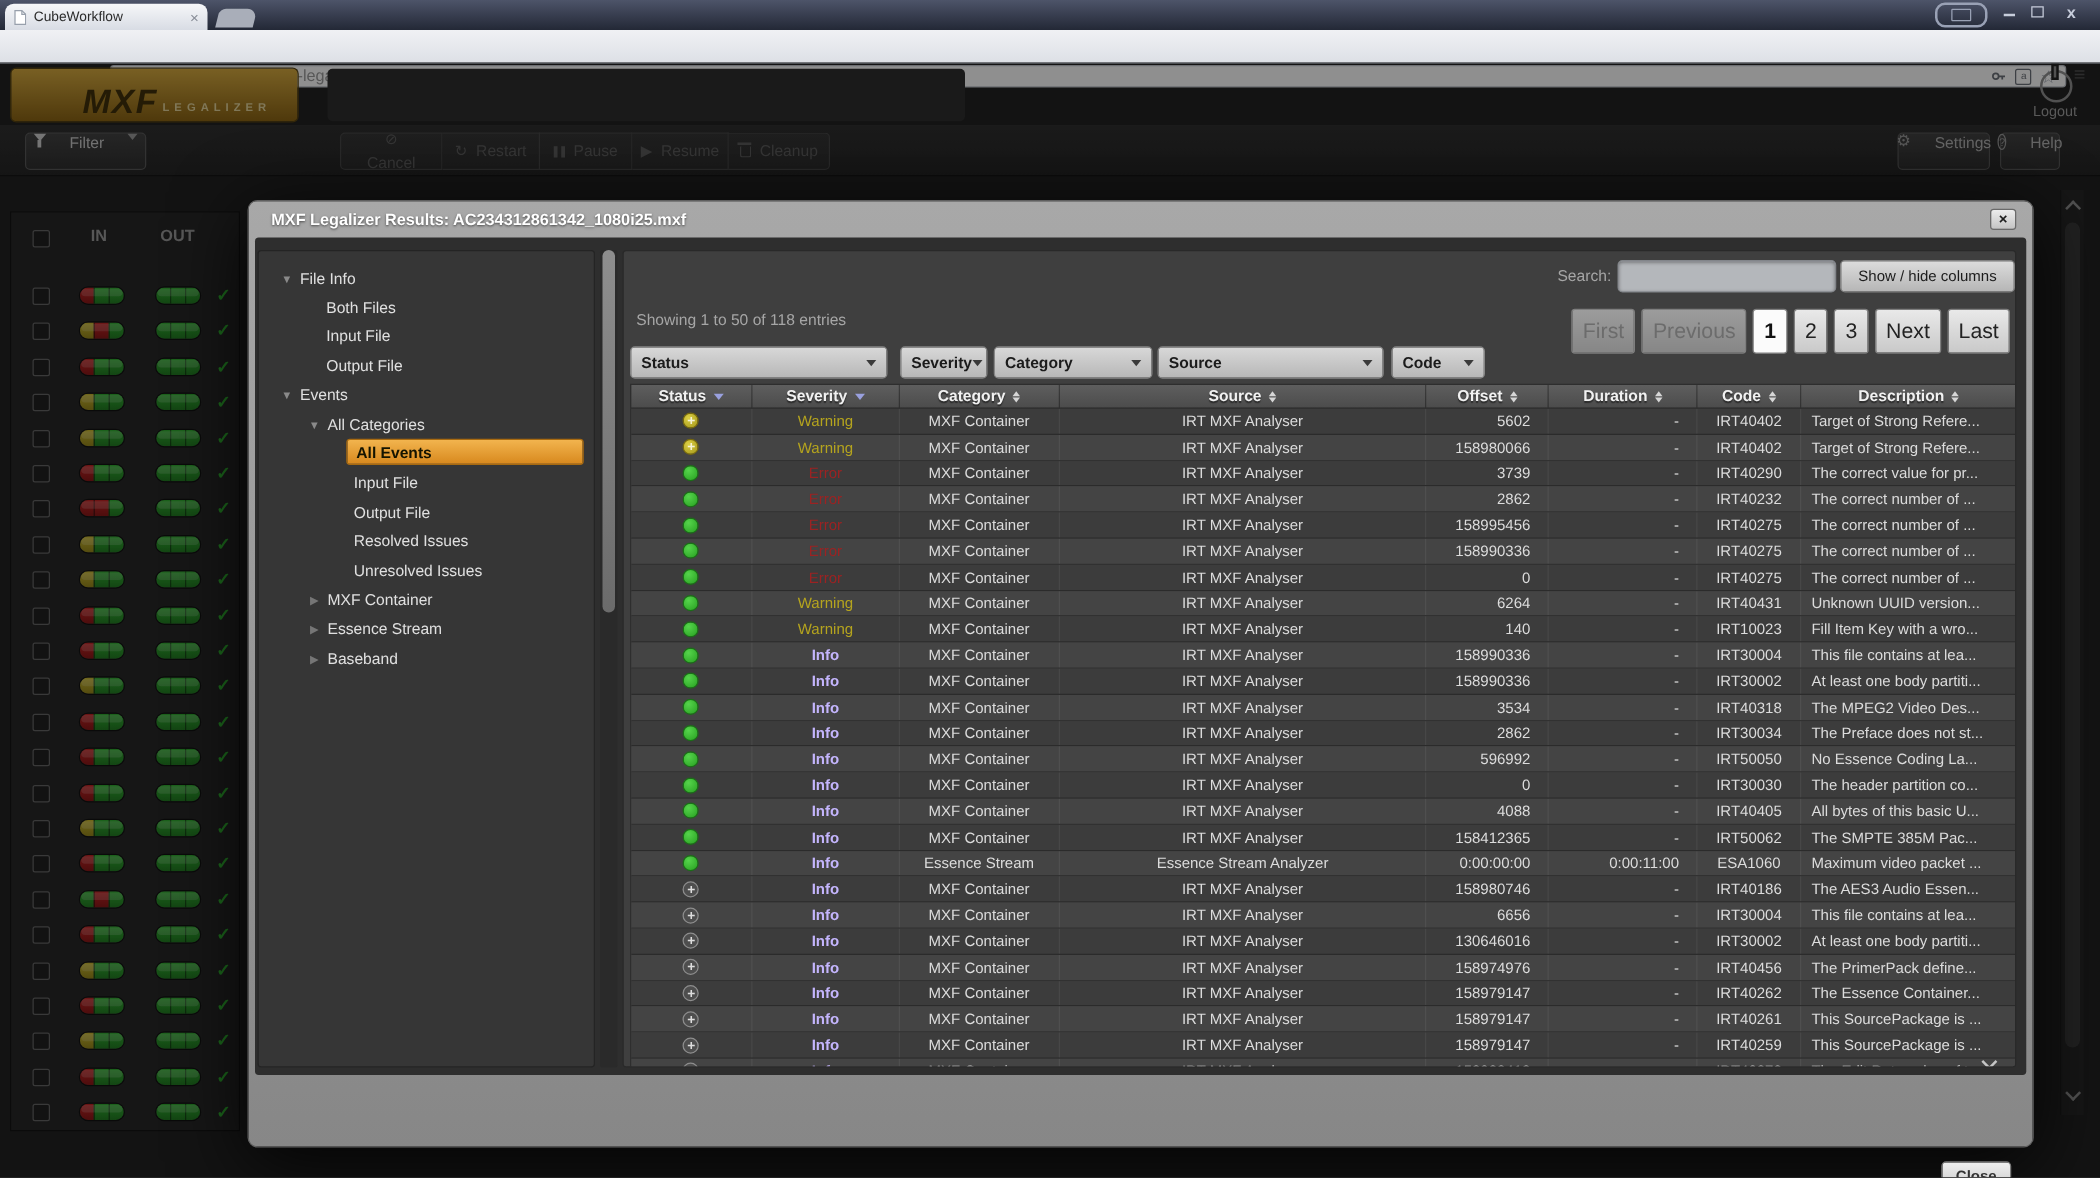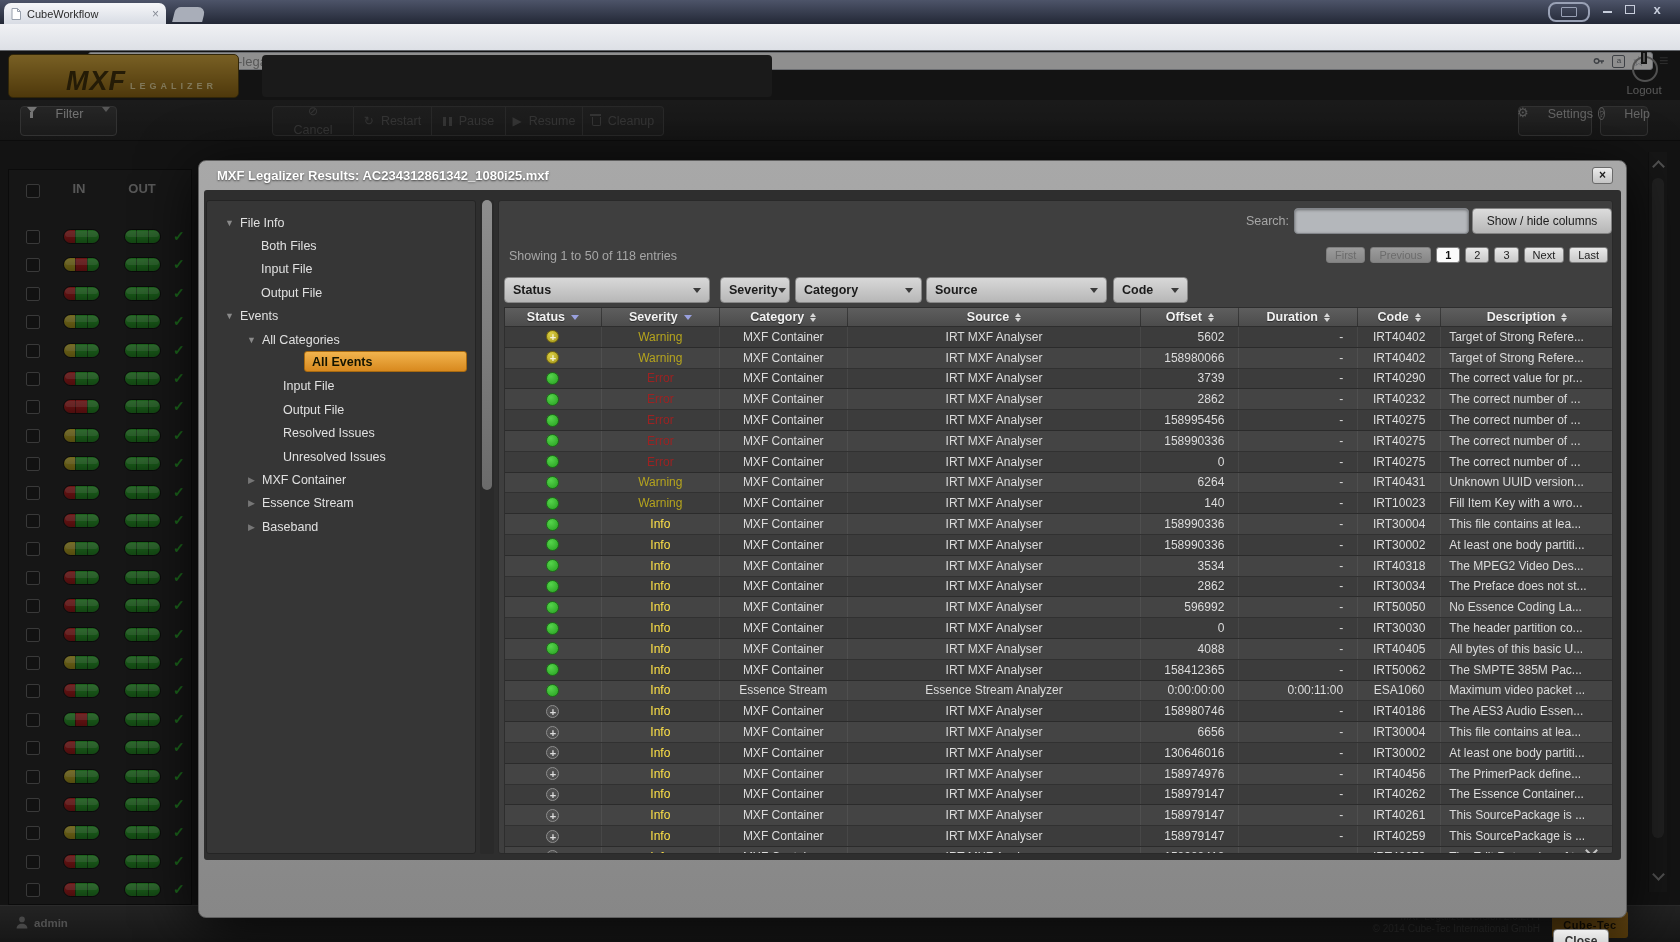--- a/index.html
+++ b/index.html
@@ -109,21 +109,21 @@
   .tree-scroll{position:absolute;left:276px;top:10px;width:14px;height:654px;background:#2a2a2a;border-radius:2px;}
   .tree-thumb{position:absolute;left:2px;top:0;width:10px;height:290px;background:linear-gradient(#8e8e8e,#6b6b6b);border-radius:5px;}
   .content{position:absolute;left:294px;top:10px;width:1115px;height:654px;background:#3f3f3f;border:1px solid #292929;border-radius:3px;box-sizing:border-box;overflow:hidden;}
   .search-lbl{position:absolute;left:700px;top:13px;width:90px;text-align:right;font-size:12.5px;color:#a6a6a6;}
   .search-input{position:absolute;left:795px;top:7px;width:175px;height:26px;background:#b4b7bb;border:1px solid #82858a;
                 border-radius:4px;box-shadow:inset 0 1px 3px rgba(0,0,0,.4);box-sizing:border-box;}
   .showhide{position:absolute;left:973px;top:7px;width:140px;height:26px;background:linear-gradient(#dcdcdc,#b6b6b6);
             border:1px solid #828282;border-radius:4px;font-size:12px;color:#1c1c1c;display:flex;align-items:center;justify-content:center;box-sizing:border-box;}
   .showing{position:absolute;left:10px;top:48px;font-size:12.5px;color:#a6a6a6;}
   .pager{position:absolute;right:4px;top:46px;display:flex;gap:5px;}
-  .pbtn{height:16px;border-radius:3px;font-size:11px;display:flex;align-items:center;justify-content:center;
+  .pbtn{height:36px;border-radius:3px;font-size:17px;display:flex;align-items:center;justify-content:center;
         padding:0 8px;border:1px solid #7e7e7e;box-sizing:border-box;}
   .pbtn.disabled{background:linear-gradient(#9c9c9c,#868686);color:#6c6c6c;}
   .pbtn.active{background:#fbfbfb;color:#111;font-weight:bold;}
   .pbtn.normal{background:linear-gradient(#e9e9e9,#c9c9c9);color:#222;}
   .fsel{position:absolute;top:76px;height:26px;background:linear-gradient(#d8d8d8,#b7b7b7);border:1px solid #868686;
         border-radius:4px;display:flex;align-items:center;justify-content:space-between;padding:0 8px;
         font-size:12.5px;font-weight:bold;color:#1b1b1b;box-sizing:border-box;}
   .fsel .caret{border-top-color:#3a3a3a;}
   .thead{position:absolute;left:5px;top:106px;width:1110px;height:20px;display:flex;
          background:linear-gradient(#5e5e5e,#4c4c4c);border:1px solid #2e2e2e;box-sizing:border-box;}
@@ -134,21 +134,21 @@
   .sort-both i{display:block;width:0;height:0;border-left:3.5px solid transparent;border-right:3.5px solid transparent;}
   .sort-both .u{border-bottom:4px solid #d6d6d6;} .sort-both .d{border-top:4px solid #d6d6d6;}
   .tbody{position:absolute;left:5px;top:126px;width:1110px;height:528px;overflow:hidden;border-left:1px solid #2e2e2e;border-right:1px solid #2e2e2e;box-sizing:border-box;}
   .trow{display:flex;height:20.8px;border-bottom:1px solid rgba(0,0,0,.28);box-sizing:border-box;}
   .trow.odd{background:#3c3c3c;} .trow.even{background:#444;}
   .td{display:flex;align-items:center;font-size:12px;color:#dcdcdc;border-right:1px solid rgba(255,255,255,.06);
       box-sizing:border-box;white-space:nowrap;overflow:hidden;}
   .w0{width:97px;} .w1{width:118px;} .w2{width:128px;} .w3{width:294px;} .w4{width:98px;}
   .w5{width:119px;} .w6{width:83px;} .w7{width:172px;border-right:none;}
   .a-c{justify-content:center;} .a-r{justify-content:flex-end;padding-right:14px;} .a-l{justify-content:flex-start;padding-left:8px;}
-  .sev-warning{color:#b5a41e;} .sev-error{color:#9c2222;} .sev-info{color:#fde047;}
+  .sev-warning{color:#b5a41e;} .sev-error{color:#9c2222;} .sev-info{color:#c4b5fd;font-weight:bold;}
   .st{width:13px;height:13px;border-radius:50%;font-size:11px;font-weight:bold;text-align:center;line-height:12px;box-sizing:border-box;}
   .st-dot{background:radial-gradient(circle at 35% 30%,#55d44b,#28a021);border:1px solid #1b6e17;}
   .st-plus-yellow{background:radial-gradient(circle at 35% 30%,#dccf44,#a4971a);border:1px solid #77690e;color:rgba(255,255,255,.8);}
   .st-plus-gray{background:#4e4e4e;border:1px solid #8d8d8d;color:#ddd;}
   .tbl-chev{position:absolute;left:1088px;top:640px;}
   .tbl-chev .chev{border-color:#c6c6c6;}
   .close-btn{position:absolute;left:1354px;top:720px;width:56px;height:24px;background:linear-gradient(#efefef,#c7c7c7);
              border:1px solid #7a7a7a;border-radius:4px;font-size:12px;font-weight:bold;color:#333;
              display:flex;align-items:center;justify-content:center;box-sizing:border-box;margin-top:48px;}
 </style>
@@ -587,36 +587,20 @@
         </div>
       </div>
   </div>
 
   <div class="abs pgscroll">
     <span class="chev chev-up" style="position:absolute;left:5px;top:10px;"></span>
     <div class="pg-thumb"></div>
     <span class="chev chev-down" style="position:absolute;left:5px;top:718px;"></span>
   </div>
 
-  <div class="abs footer">
-    <div class="foot-user">
-      <svg width="12" height="13" viewBox="0 0 12 13">
-          <circle cx="6" cy="3.4" r="2.8" fill="#7d7d7d"></circle>
-          <path d="M.6 12.6c0-3 2.4-4.8 5.4-4.8s5.4 1.8 5.4 4.8z" fill="#7d7d7d"></path>
-        </svg>
-      <span>admin</span>
-    </div>
-    <div class="versions">
-      <div>MXF Legalizer Version 2.0.2.44</div>
-      <div>© 2014 Cube-Tec International GmbH</div>
-    </div>
-    <div class="ctlogo">
-      <span>Cube-Tec</span>
-    </div>
-  </div>
 
   <div class="abs dim"></div>
 
   <div class="abs modal">
     <div class="modal-title">MXF Legalizer Results: AC234312861342_1080i25.mxf</div>
     <div class="modal-x">×</div>
     <div class="modal-body">
       <div class="tree-panel">
           <div class="tree-item" style="top: 10px; padding-left: 18px;">
             <span class="tw">▼</span>
@@ -632,21 +616,21 @@
             <span class="tl">Output File</span>
           </div>
           <div class="tree-item" style="top: 103.6px; padding-left: 18px;">
             <span class="tw">▼</span>
             <span class="tl">Events</span>
           </div>
           <div class="tree-item" style="top: 127px; padding-left: 40px;">
             <span class="tw">▼</span>
             <span class="tl">All Categories</span>
           </div>
-          <div class="tree-item sel" style="top: 150.4px; padding-left: 7px; margin-left: 27px;">
+          <div class="tree-item sel" style="top: 150.4px; padding-left: 7px;">
             <span class="tl">All Events</span>
           </div>
           <div class="tree-item" style="top: 173.8px; padding-left: 76px;">
             <span class="tl">Input File</span>
           </div>
           <div class="tree-item" style="top: 197.2px; padding-left: 76px;">
             <span class="tl">Output File</span>
           </div>
           <div class="tree-item" style="top: 220.6px; padding-left: 76px;">
             <span class="tl">Resolved Issues</span>

